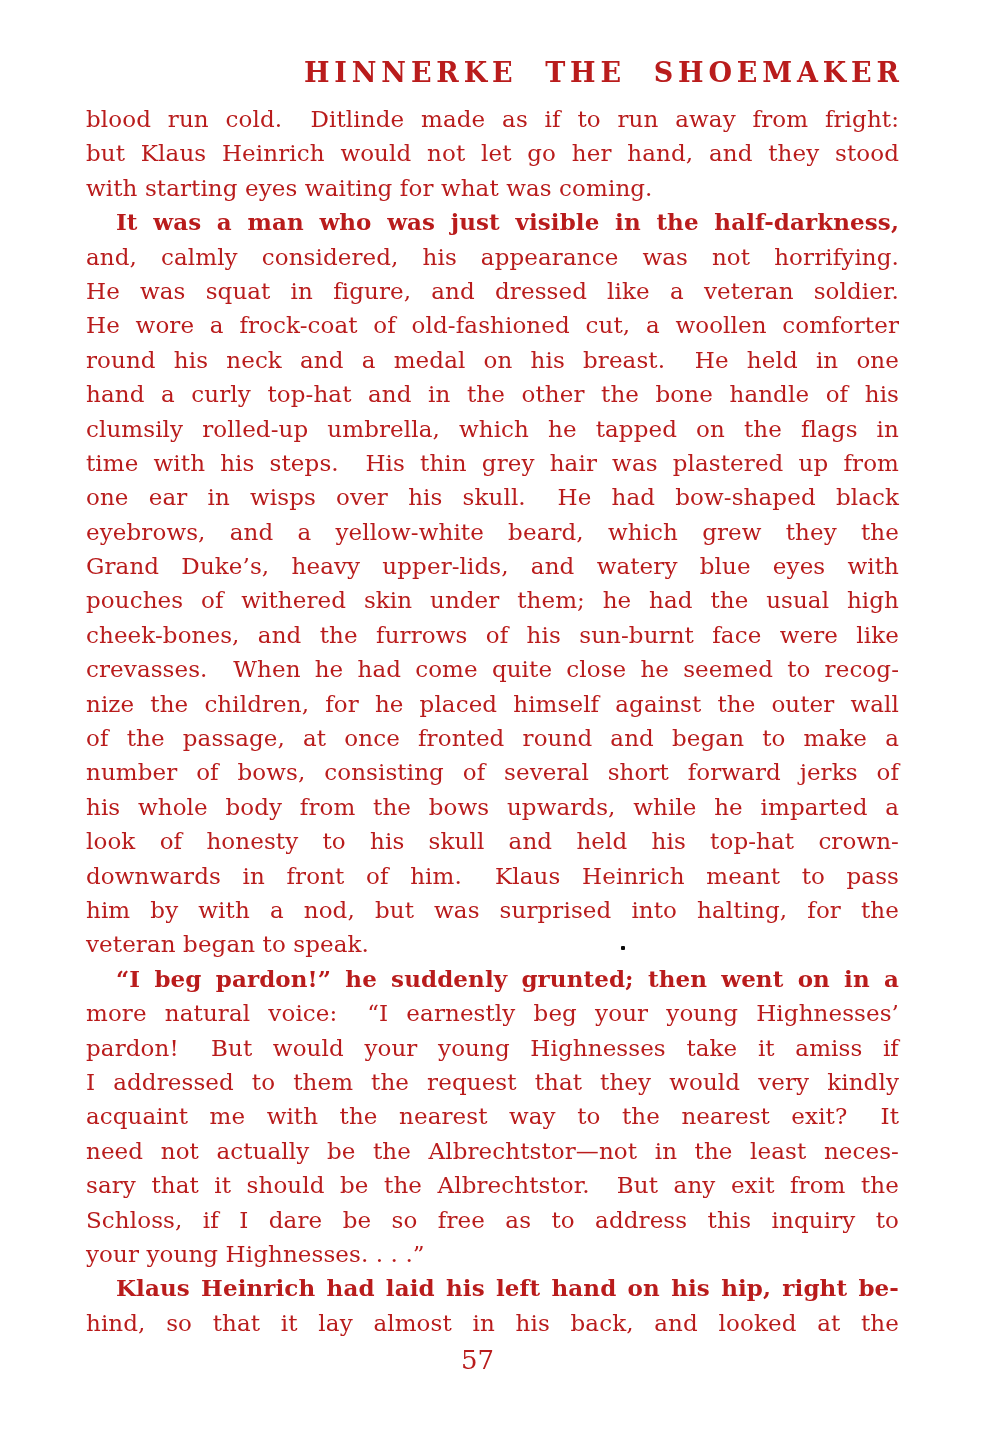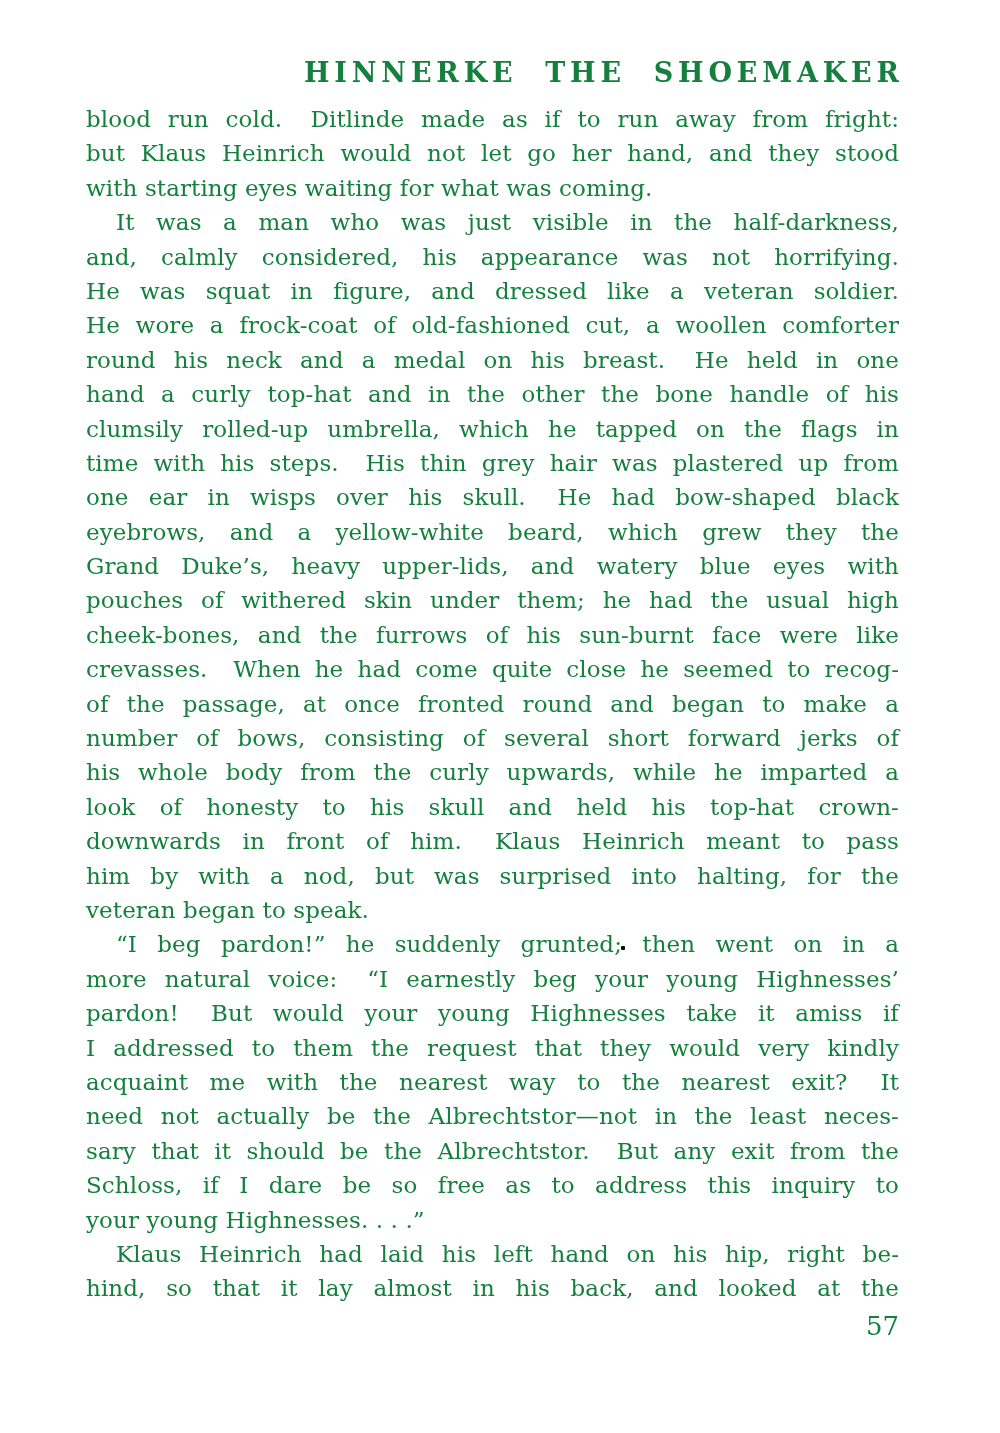--- a/index.html
+++ b/index.html
@@ -5,21 +5,21 @@
   html, body {
     margin: 0;
     padding: 0;
     background: #ffffff;
   }
   .page {
     position: relative;
     width: 1000px;
     height: 1433px;
     background: #ffffff;
-    color: #15803d;
+    color: #b91c1c;
     font-family: "DejaVu Serif", "Liberation Serif", serif;
     overflow: hidden;
   }
   .textblock {
     position: absolute;
     left: 86px;
     top: 56px;
     width: 813px;
   }
   .running-head {
@@ -44,27 +44,28 @@
     text-align: justify;
     text-align-last: justify;
     letter-spacing: 0.1px;
   }
   .tl.noj {
     text-align: right;
     text-align-last: left;
   }
   .para.indent .tl:first-child {
     text-indent: 30px;
+    font-weight: bold;
   }
   .folio {
     font-size: 26px;
     line-height: 36px;
     margin-left: -30px;
     margin-top: 2px;
-    text-align: right;
+    text-align: center;
   }
   .speck {
     position: absolute;
     left: 621px;
     top: 946px;
     width: 4px;
     height: 4px;
     background: #0a0a0a;
     border-radius: 1px;
   }
@@ -89,23 +90,24 @@
           <div class="tl">round his neck and a medal on his breast.  He held in one</div>
           <div class="tl">hand a curly top-hat and in the other the bone handle of his</div>
           <div class="tl">clumsily rolled-up umbrella, which he tapped on the flags in</div>
           <div class="tl">time with his steps.  His thin grey hair was plastered up from</div>
           <div class="tl">one ear in wisps over his skull.  He had bow-shaped black</div>
           <div class="tl">eyebrows, and a yellow-white beard, which grew they the</div>
           <div class="tl">Grand Duke’s, heavy upper-lids, and watery blue eyes with</div>
           <div class="tl">pouches of withered skin under them; he had the usual high</div>
           <div class="tl">cheek-bones, and the furrows of his sun-burnt face were like</div>
           <div class="tl">crevasses.  When he had come quite close he seemed to recog-</div>
+          <div class="tl">nize the children, for he placed himself against the outer wall</div>
           <div class="tl">of the passage, at once fronted round and began to make a</div>
           <div class="tl">number of bows, consisting of several short forward jerks of</div>
-          <div class="tl">his whole body from the curly upwards, while he imparted a</div>
+          <div class="tl">his whole body from the bows upwards, while he imparted a</div>
           <div class="tl">look of honesty to his skull and held his top-hat crown-</div>
           <div class="tl">downwards in front of him.  Klaus Heinrich meant to pass</div>
           <div class="tl">him by with a nod, but was surprised into halting, for the</div>
           <div class="tl noj">veteran began to speak.</div>
         </div>
         <div class="para indent">
           <div class="tl">“I beg pardon!” he suddenly grunted; then went on in a</div>
           <div class="tl">more natural voice:  “I earnestly beg your young Highnesses’</div>
           <div class="tl">pardon!  But would your young Highnesses take it amiss if</div>
           <div class="tl">I addressed to them the request that they would very kindly</div>

